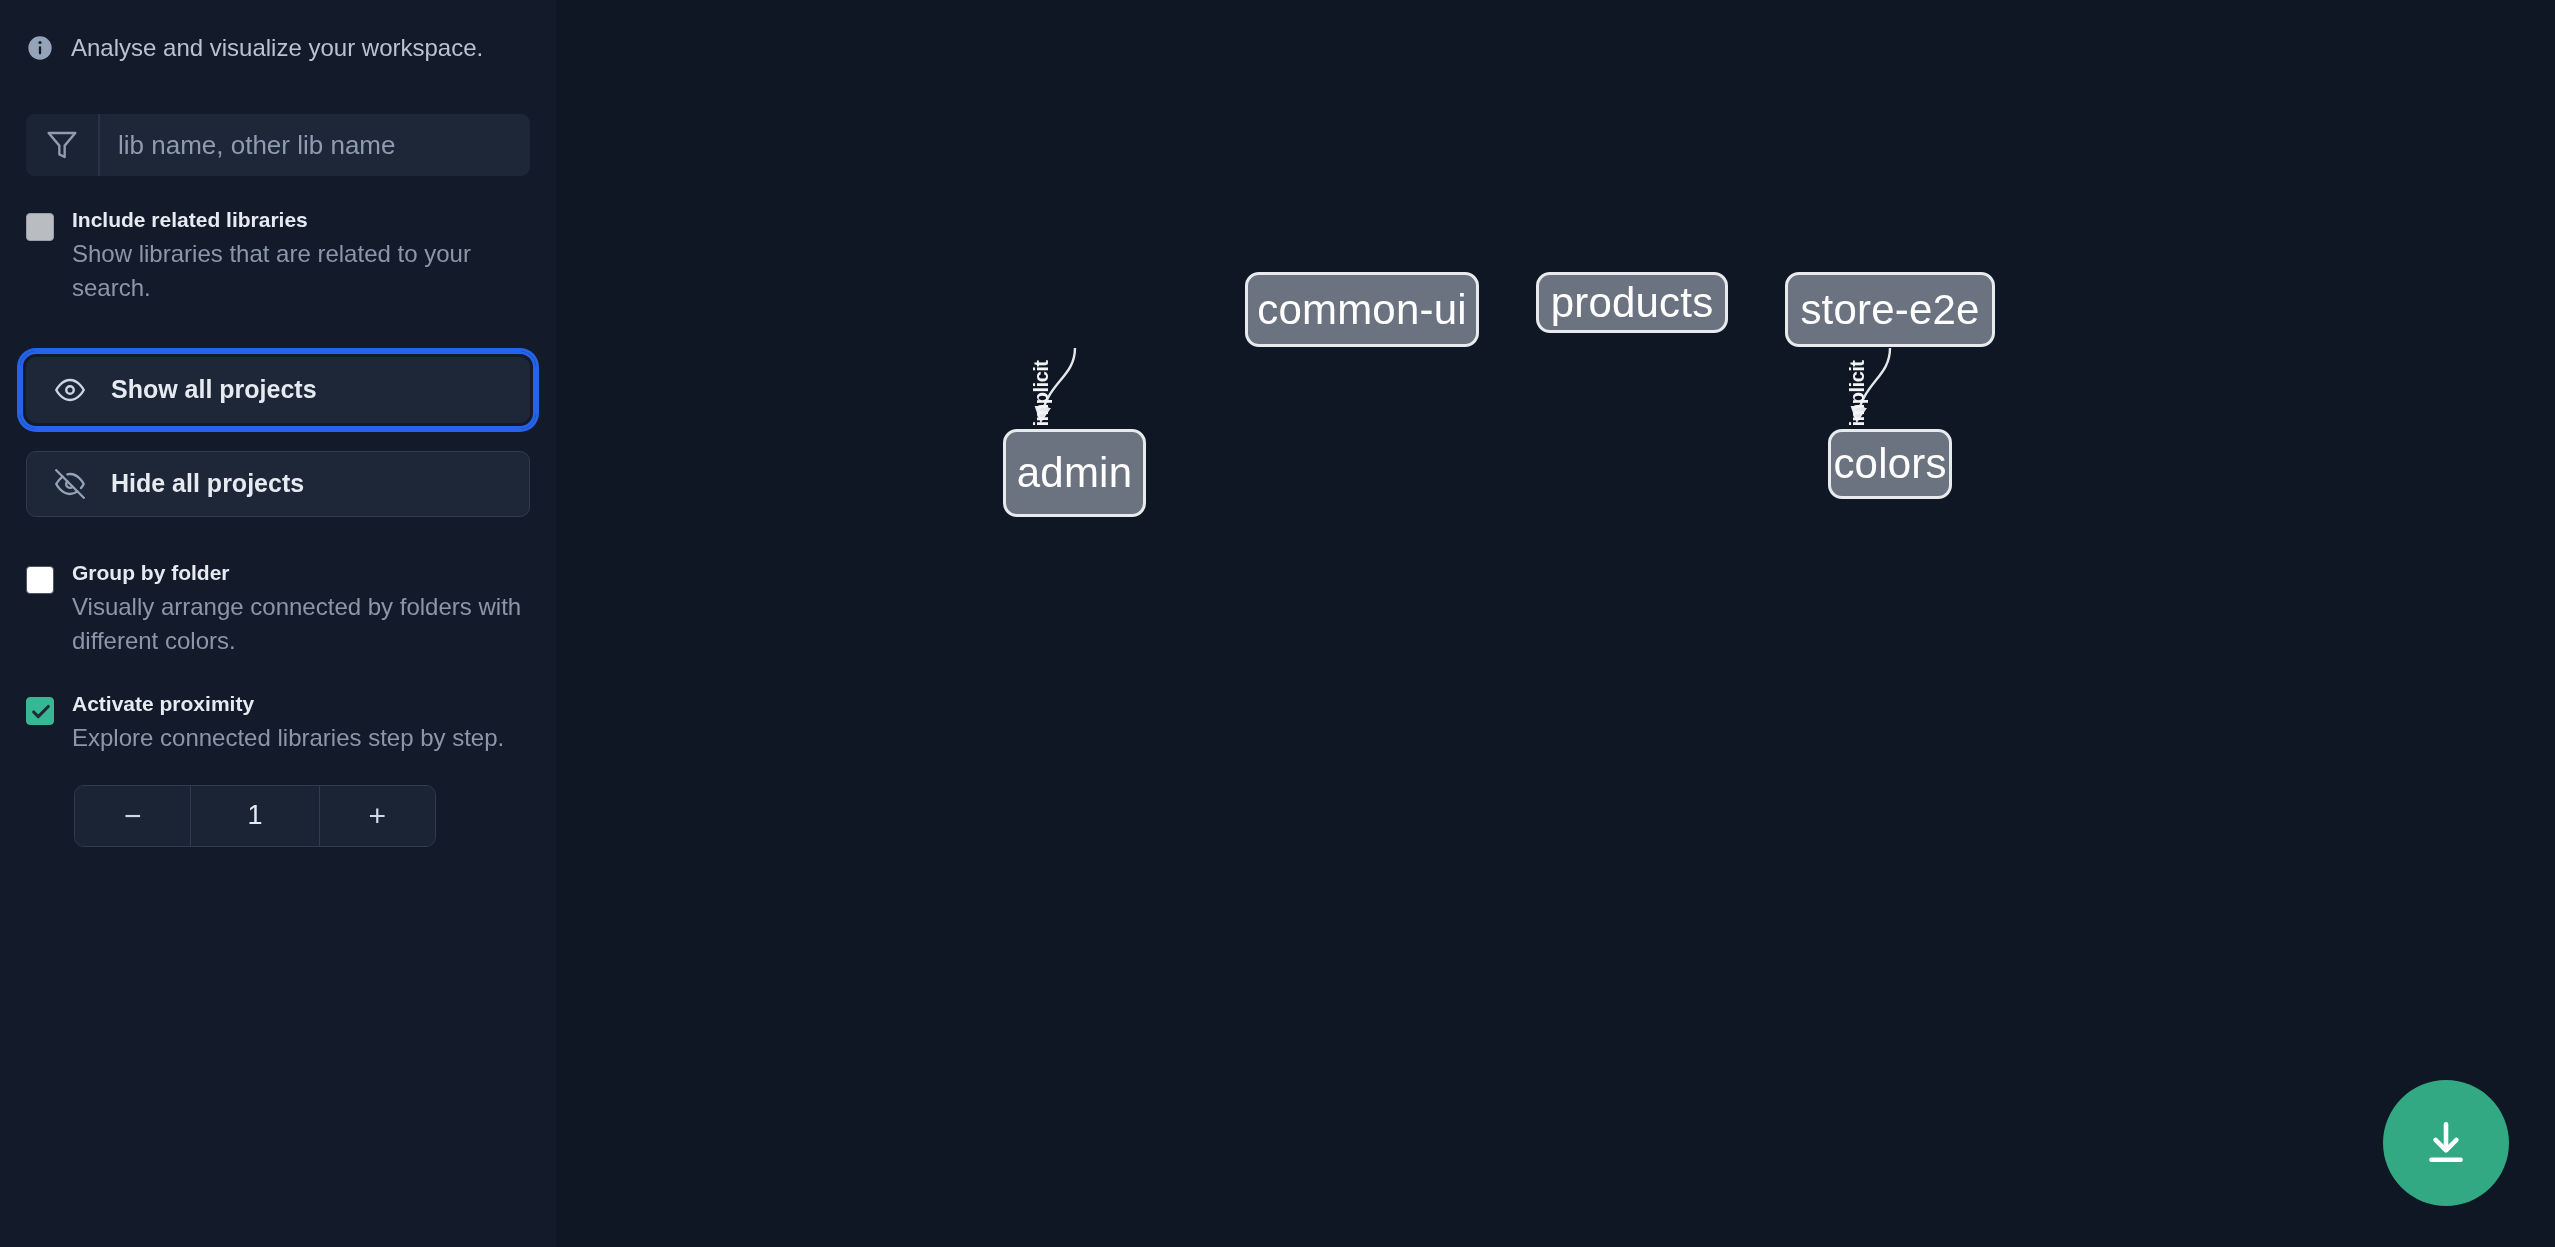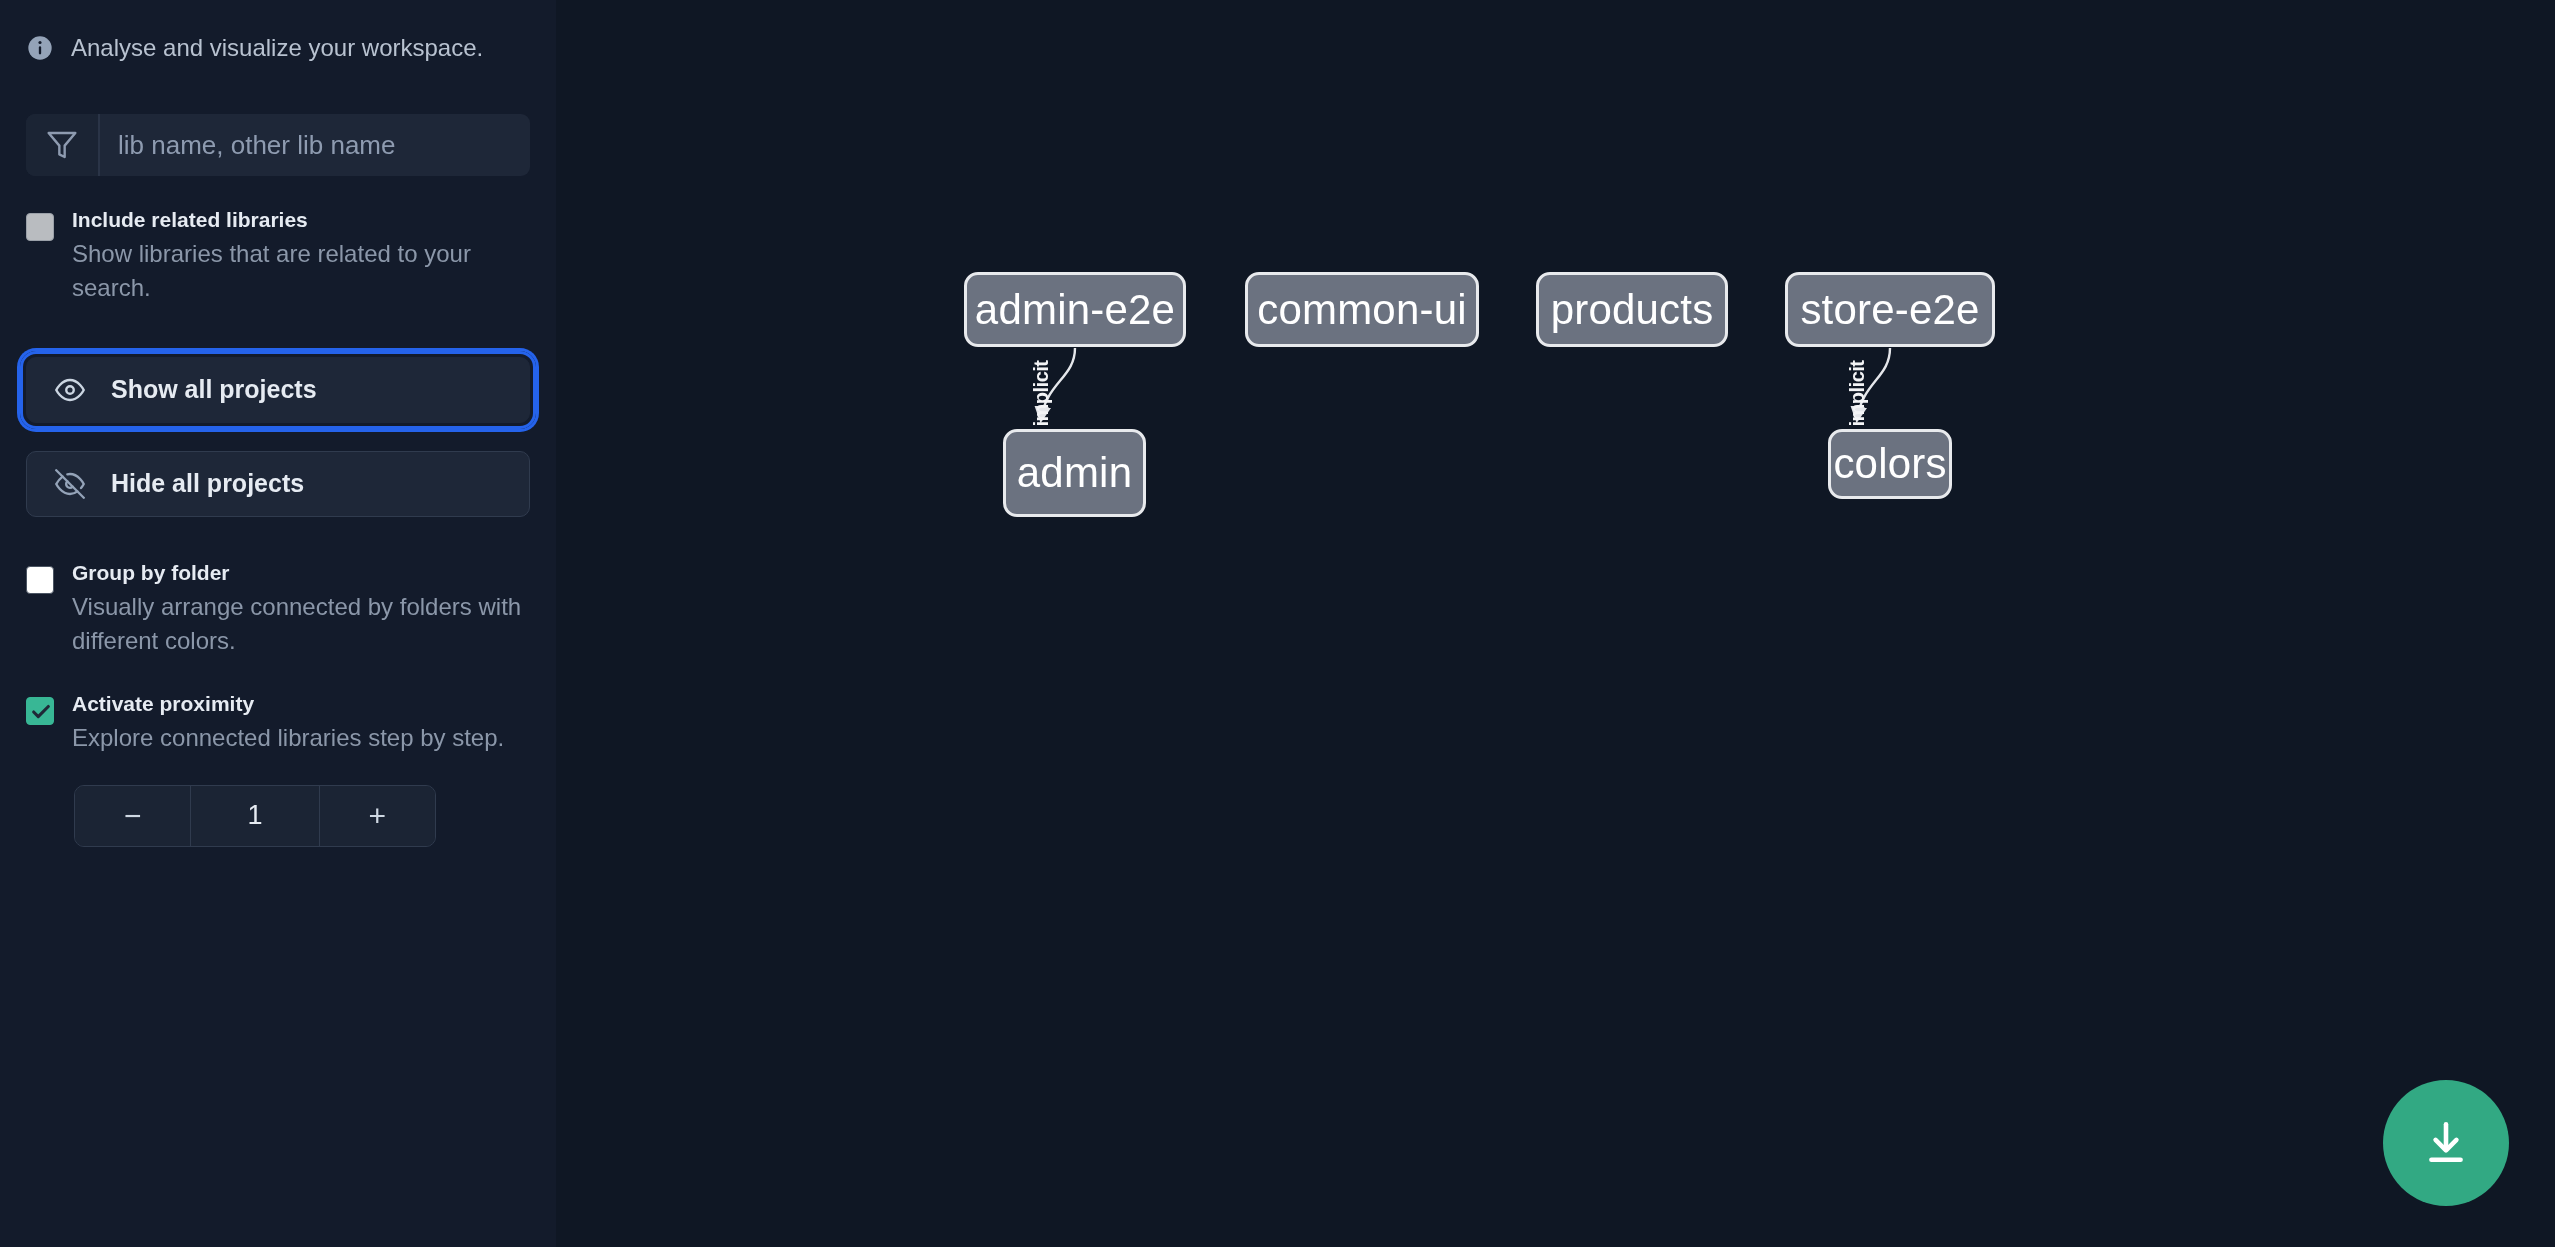--- a/index.html
+++ b/index.html
@@ -308,27 +308,24 @@
         <marker id="arrow" viewBox="0 0 10 10" refX="8" refY="5" markerWidth="7" markerHeight="7" orient="auto-start-reverse">
           <path d="M 0 0 L 10 5 L 0 10 z" fill="#e5e7eb"></path>
         </marker>
       </defs>
 
       <path d="M 519 348 C 519 378 490 382 485 420" stroke="#e5e7eb" stroke-width="2.4" fill="none" marker-end="url(#arrow)"></path>
 
       <path d="M 1334 348 C 1334 378 1306 382 1301 420" stroke="#e5e7eb" stroke-width="2.4" fill="none" marker-end="url(#arrow)"></path>
     </svg>
 
-    <div class="node" style="left:408px;top:272px;width:222px;height:75px">
-      <span>admin-e2e</span>
-    </div>
     <div class="node" style="left:689px;top:272px;width:234px;height:75px">
       <span>common-ui</span>
     </div>
-    <div class="node" style="left:980px;top:272px;width:192px;height:75px">
+    <div class="node" style="left:980px;top:272px;width:192px;height:61px">
       <span>products</span>
     </div>
     <div class="node" style="left:1229px;top:272px;width:210px;height:75px">
       <span>store-e2e</span>
     </div>
     <div class="node" style="left:447px;top:429px;width:143px;height:88px">
       <span>admin</span>
     </div>
     <div class="node" style="left:1272px;top:429px;width:124px;height:70px">
       <span>colors</span>

